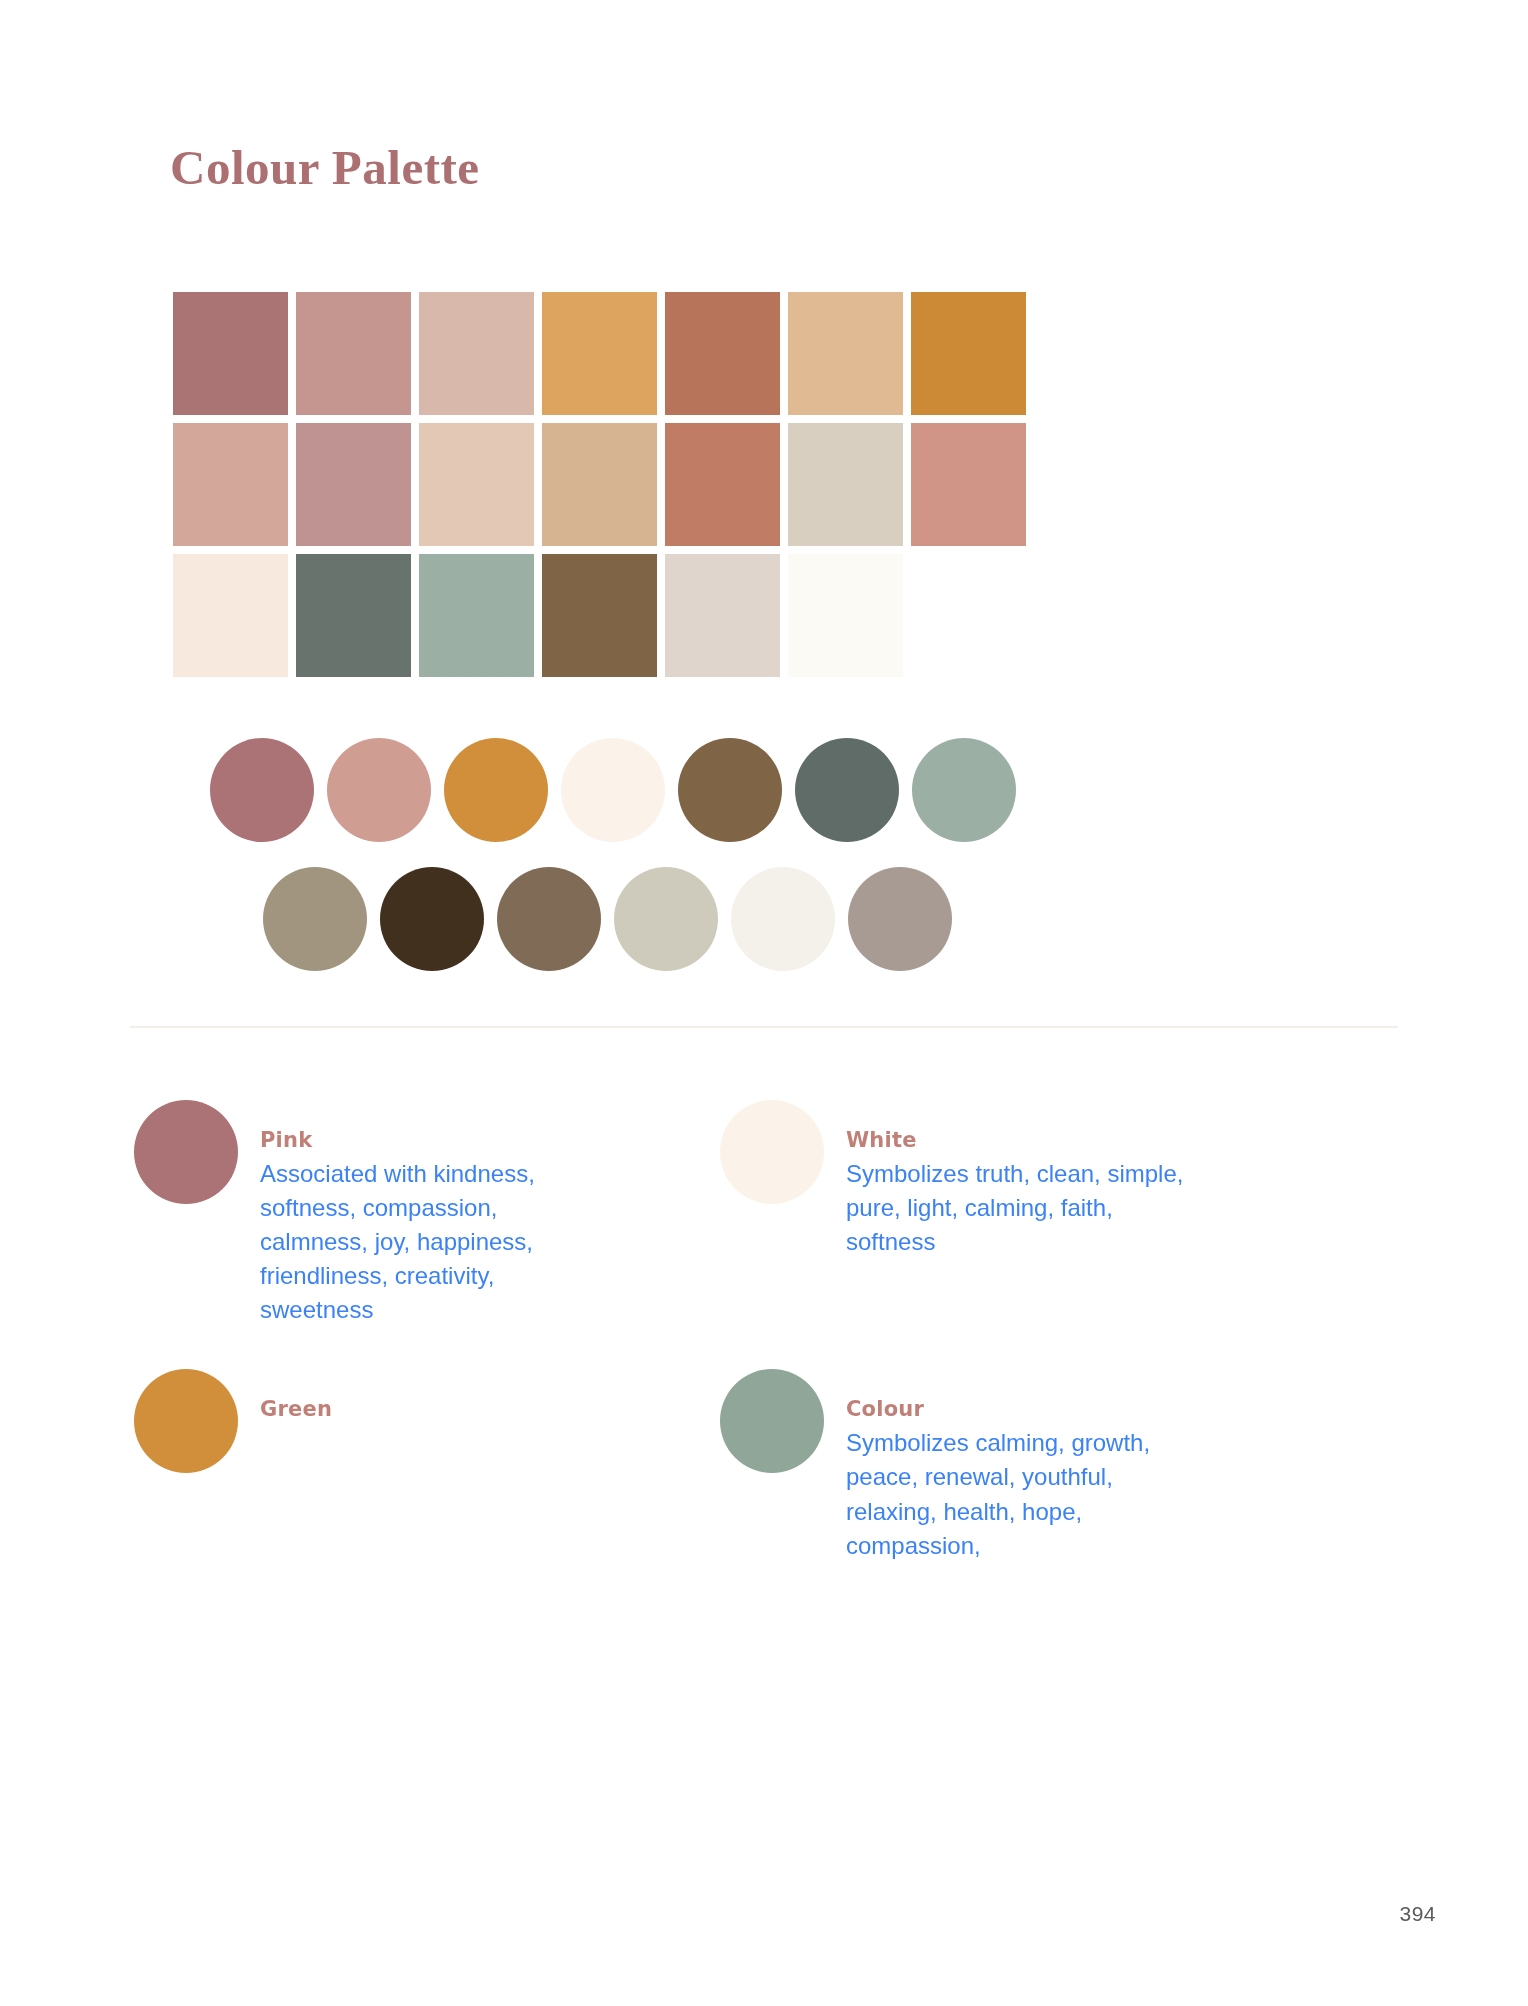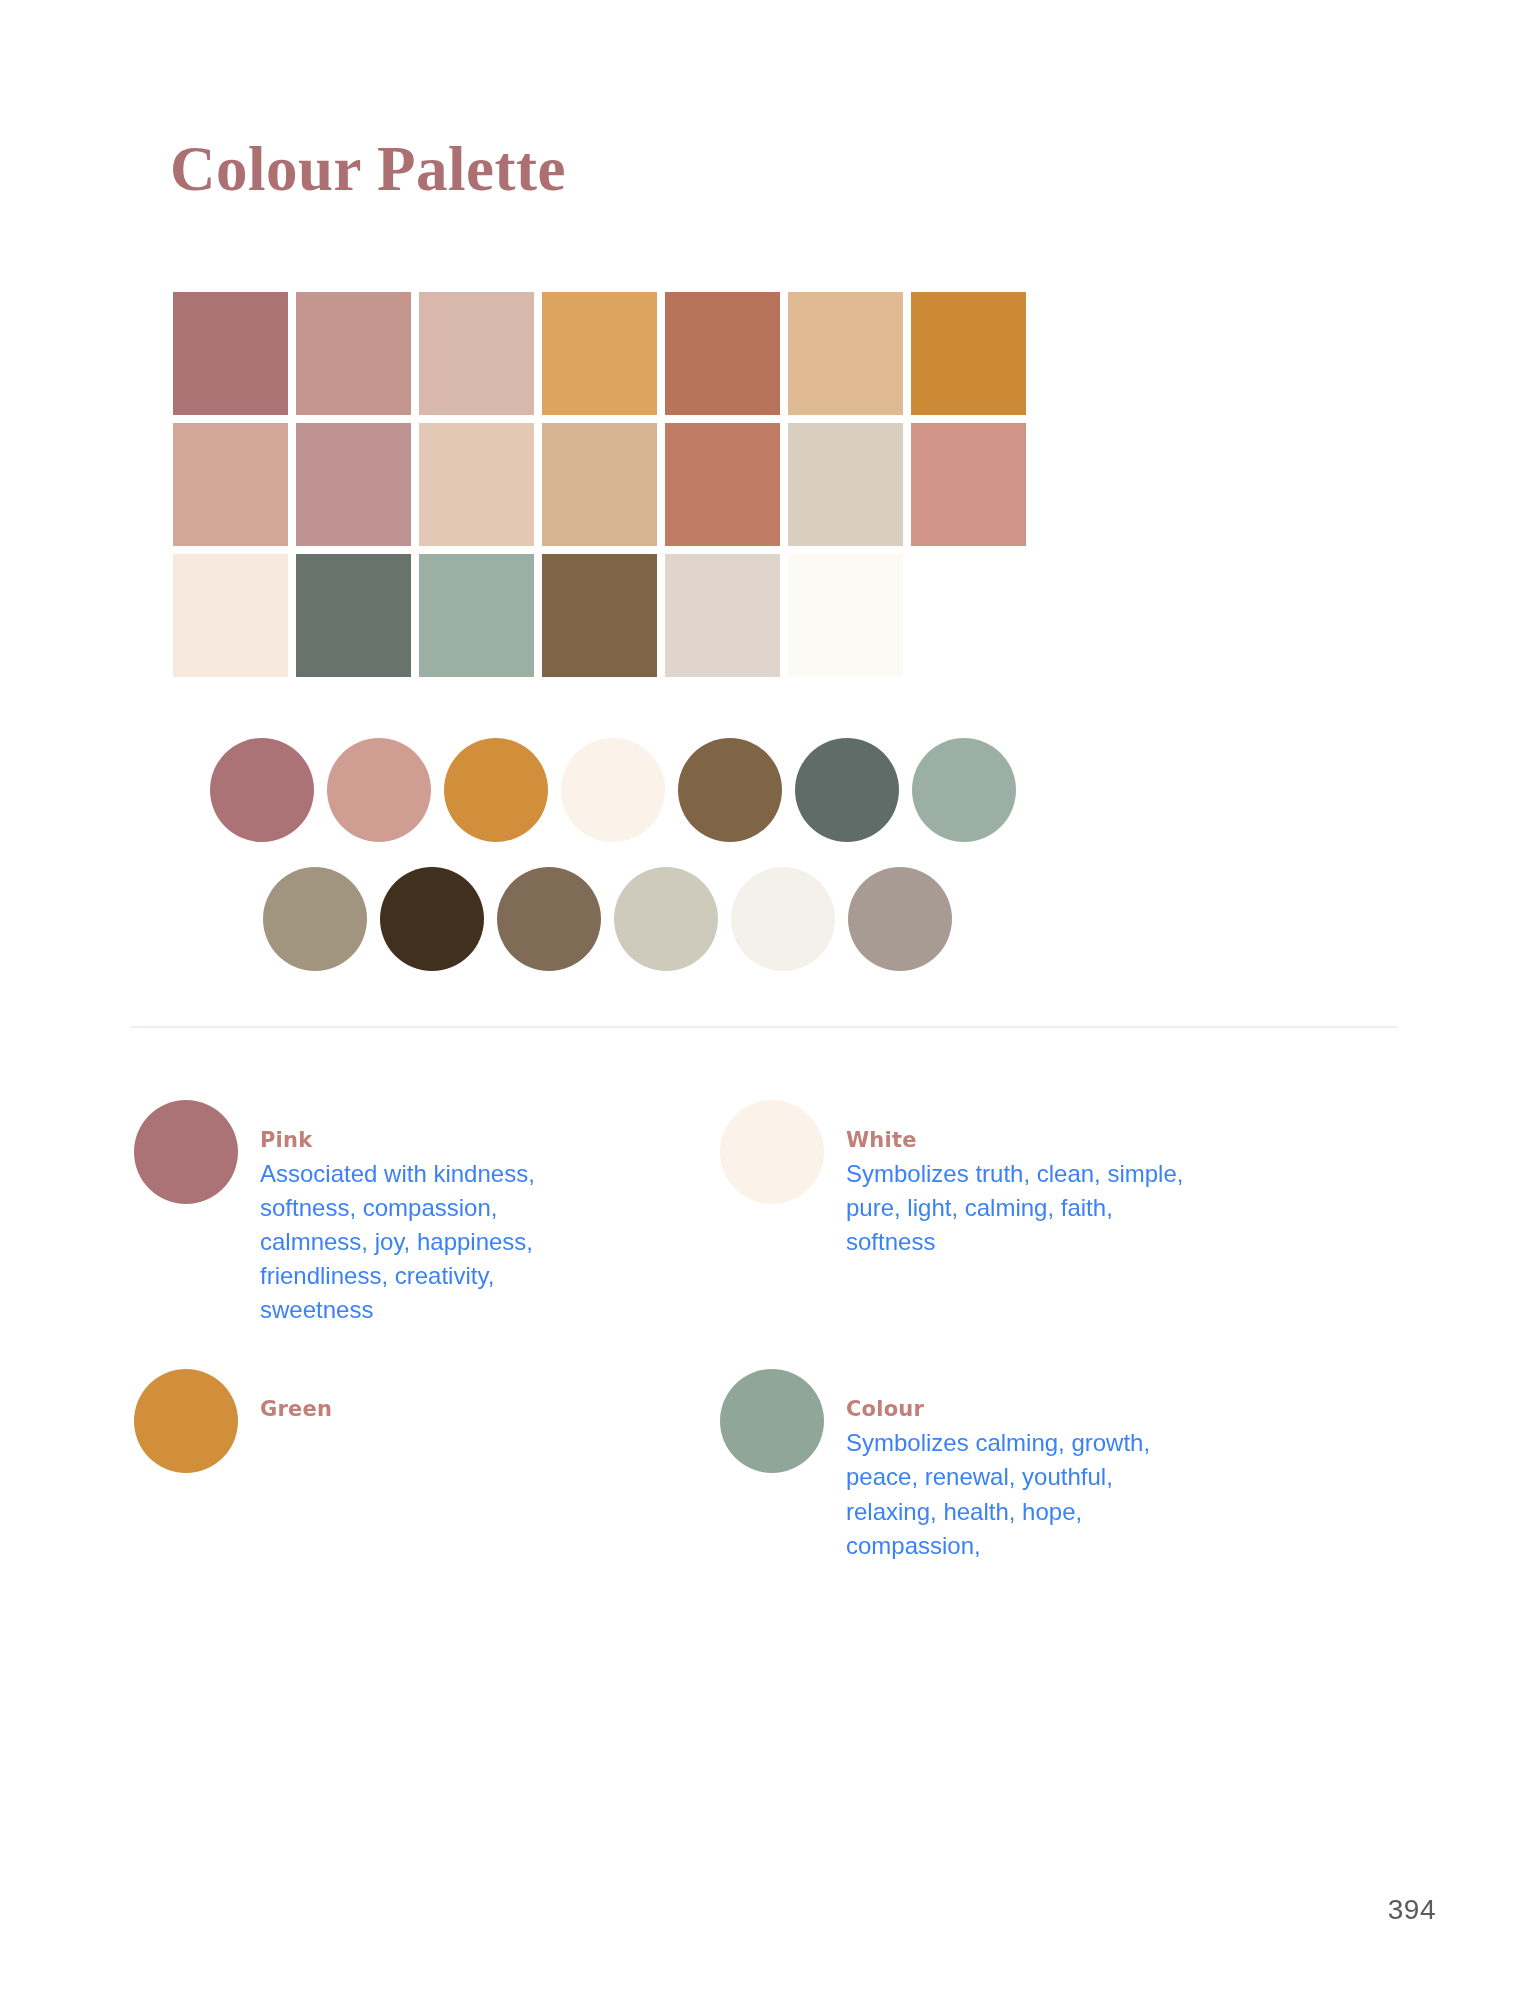--- a/index.html
+++ b/index.html
@@ -14,23 +14,23 @@
     width: 1528px;
     height: 2006px;
     background: #ffffff;
     overflow: hidden;
   }
 
   
   #title {
     position: absolute;
     left: 170px;
-    top: 136px;
+    top: 142px;
     font-family: "Liberation Serif", "DejaVu Serif", serif;
-    font-size: 63px;
+    font-size: 49px;
     font-weight: 700;
     letter-spacing: 0.5px;
     color: #AC7072;
     line-height: 1.05;
     white-space: nowrap;
   }
 
   
   #swatch-grid {
     position: absolute;
@@ -119,21 +119,21 @@
     line-height: 1.42;
     color: #3b82f6;
   }
 
   
   #page-number {
     position: absolute;
     right: 92px;
     bottom: 80px;
     font-family: "Liberation Sans", sans-serif;
-    font-size: 28px;
+    font-size: 21px;
     color: #5A5A5A;
     letter-spacing: 0.5px;
   }
 </style>
 </head>
 <body>
 
 <div id="page">
 
   <h1 id="title">Colour Palette</h1>

